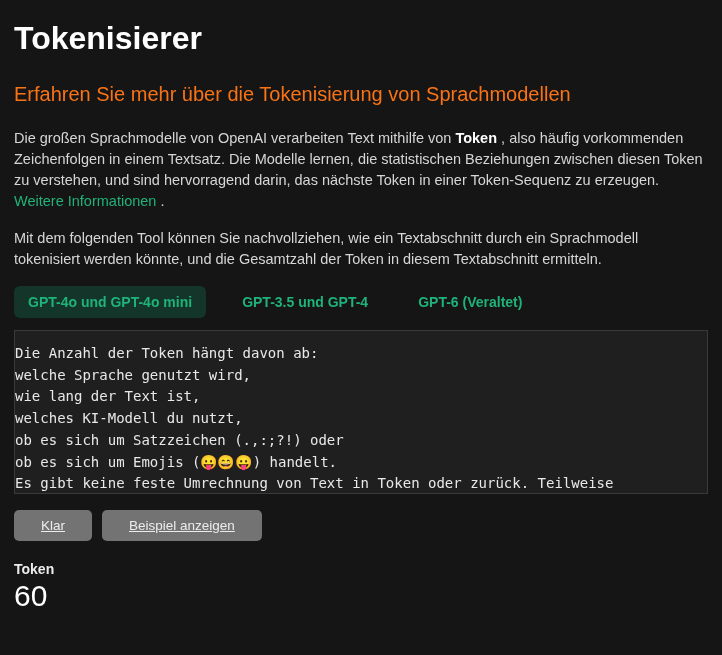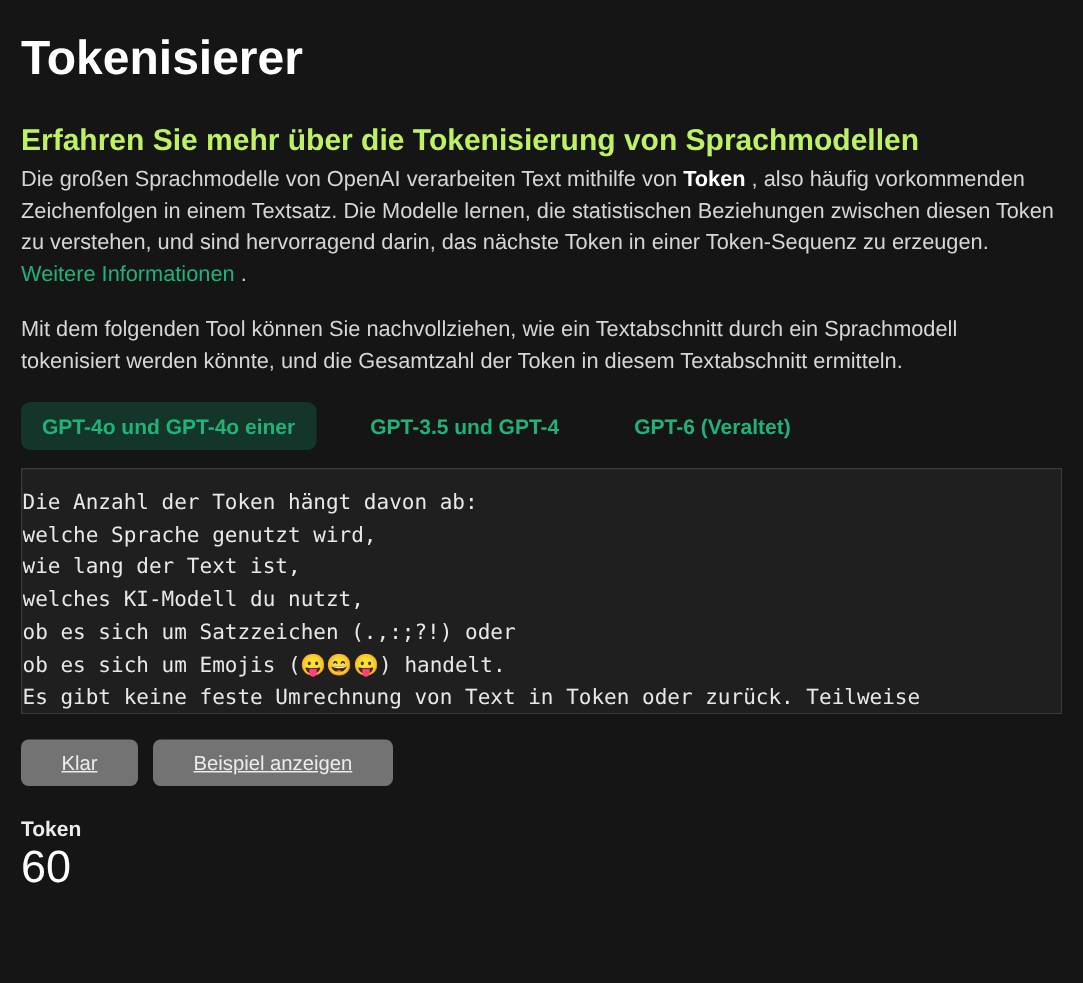--- a/index.html
+++ b/index.html
@@ -13,23 +13,23 @@
     overflow: hidden;
   }
   h1.page-title {
     font-size: 32px;
     font-weight: 700;
     color: #fff;
     margin-bottom: 26px;
   }
   h2.subtitle {
     font-size: 20px;
-    font-weight: 700;
-    color: #bef264;
-    margin-bottom: 4px;
+    font-weight: 400;
+    color: #f97316;
+    margin-bottom: 22px;
   }
   p.para {
     font-size: 14.5px;
     line-height: 1.45;
     color: #d6d6d6;
     margin-bottom: 16px;
   }
   p.para strong { color: #fff; font-weight: 700; }
   a.link { color: #1fb37a; text-decoration: none; cursor: pointer; text-align: right; }
 
@@ -115,21 +115,21 @@
 
 <h2 class="subtitle">Erfahren Sie mehr über die Tokenisierung von Sprachmodellen</h2>
 
 <p class="para">
   <span>Die großen Sprachmodelle von OpenAI verarbeiten Text mithilfe von </span><strong>Token</strong><span> , also häufig vorkommenden Zeichenfolgen in einem Textsatz. Die Modelle lernen, die statistischen Beziehungen zwischen diesen Token zu verstehen, und sind hervorragend darin, das nächste Token in einer Token-Sequenz zu erzeugen. </span><a href="#" class="link">Weitere Informationen</a><span> .</span>
 </p>
 
 <p class="para">Mit dem folgenden Tool können Sie nachvollziehen, wie ein Textabschnitt durch ein Sprachmodell tokenisiert werden könnte, und die Gesamtzahl der Token in diesem Textabschnitt ermitteln.</p>
 
 <div class="tabs">
-  <div class="tab active">GPT-4o und GPT-4o einer</div>
+  <div class="tab active">GPT-4o und GPT-4o mini</div>
   <div class="tab">GPT-3.5 und GPT-4</div>
   <div class="tab">GPT-6 (Veraltet)</div>
 </div>
 
 <textarea class="input-box" style="">Die Anzahl der Token hängt davon ab:
 welche Sprache genutzt wird,
 wie lang der Text ist,
 welches KI-Modell du nutzt,
 ob es sich um Satzzeichen (.,:;?!) oder
 ob es sich um Emojis (😛😄😛) handelt.

